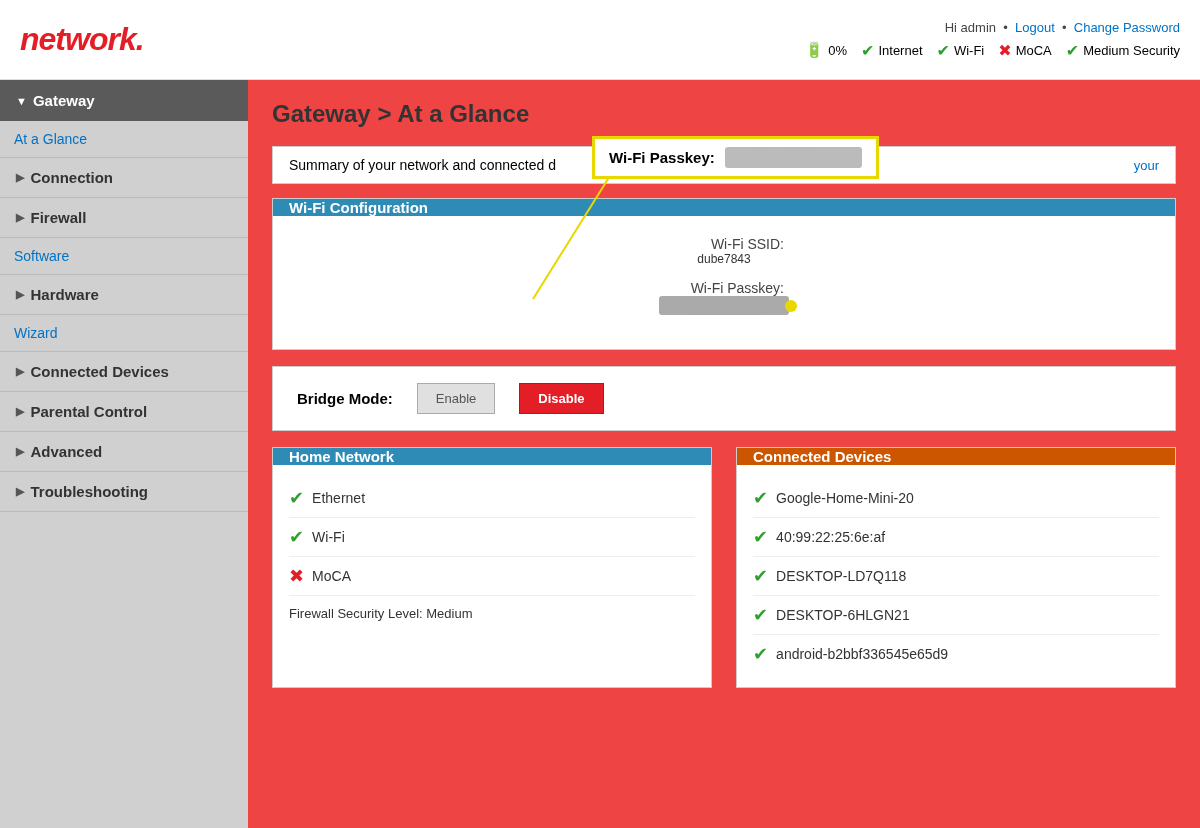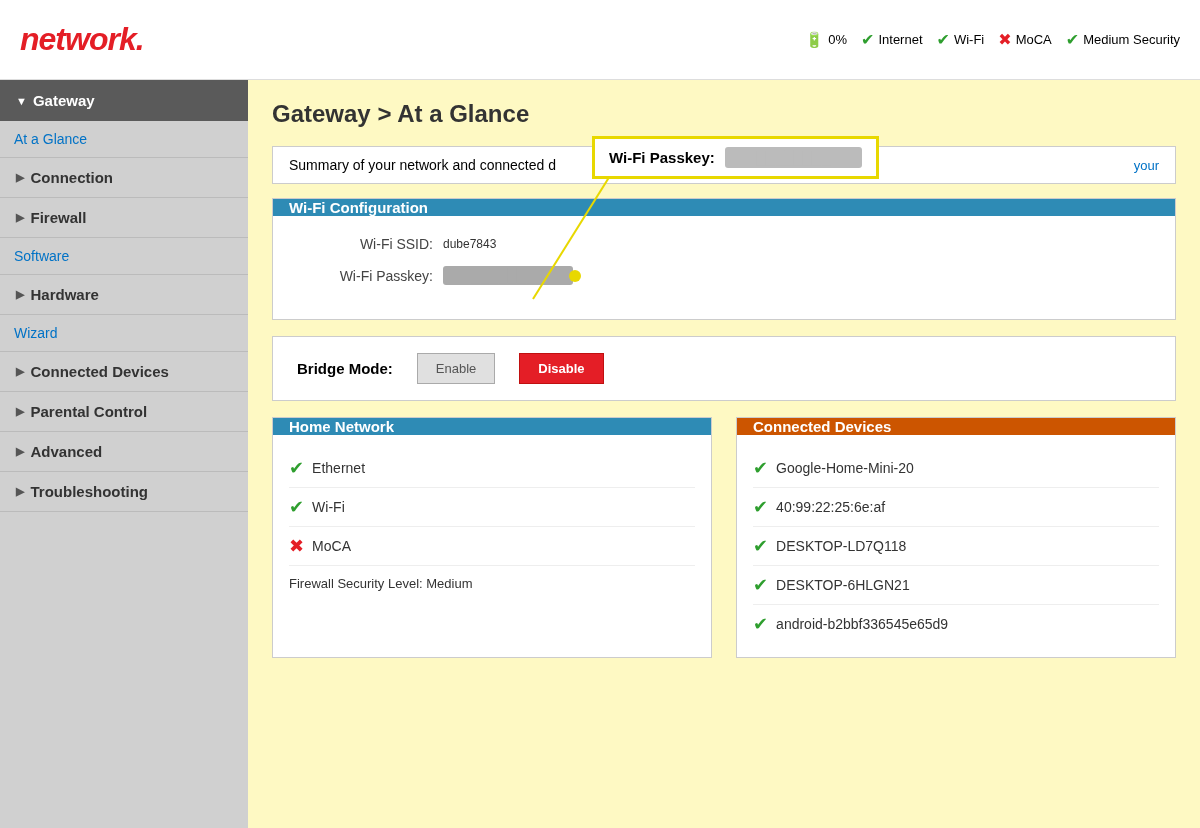--- a/index.html
+++ b/index.html
@@ -71,21 +71,21 @@
       display: flex;
       align-items: center;
       gap: 6px;
     }
     .sidebar-item .arrow { font-size: 11px; color: #555; }
 
     
     #main {
       flex: 1;
       padding: 20px 24px;
-      background: #fef9c3;
+      background: #ef4444;
     }
     h1.page-title {
       font-size: 24px;
       font-weight: bold;
       color: #333;
       margin-bottom: 18px;
     }
 
     
     .summary-bar {
@@ -114,20 +114,21 @@
     }
     .section-card-header.orange { background: #cc5500; }
     .section-card-body {
       padding: 20px 30px;
     }
     .field-row {
       display: flex;
       align-items: center;
       margin-bottom: 14px;
       position: relative;
+      flex-direction: column;
     }
     .field-label {
       text-align: right;
       width: 130px;
       margin-right: 10px;
       font-size: 14px;
       color: #444;
     }
     .field-value {
       font-size: 12px;
@@ -201,20 +202,27 @@
 
     
     #main-inner { position: relative; }
   </style>
 </head>
 <body>
 
 <div id="header">
   <div id="logo">network.</div>
   <div class="header-right">
+    <div class="top-row">
+      <span>Hi admin</span>
+      &nbsp;•&nbsp;
+      <a href="#">Logout</a>
+      &nbsp;•&nbsp;
+      <a href="#">Change Password</a>
+    </div>
     <div class="status-row">
       <div class="status-item">
         <span class="icon-battery">🔋</span>
         <span>0%</span>
       </div>
       <div class="status-item">
         <span class="icon-check">✔</span>
         <span>Internet</span>
       </div>
       <div class="status-item">

